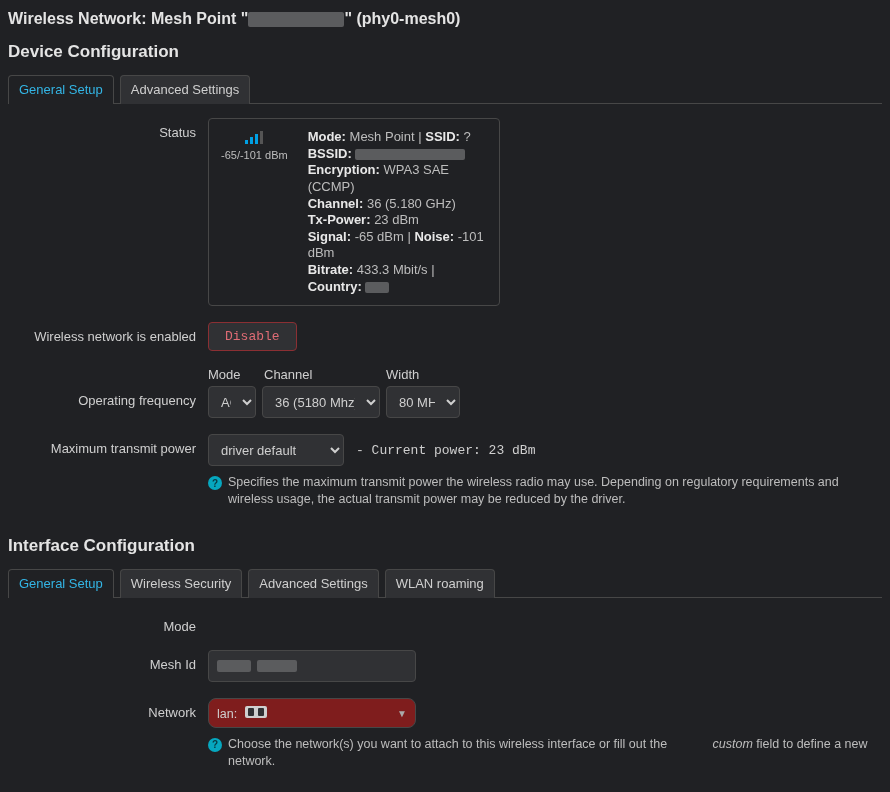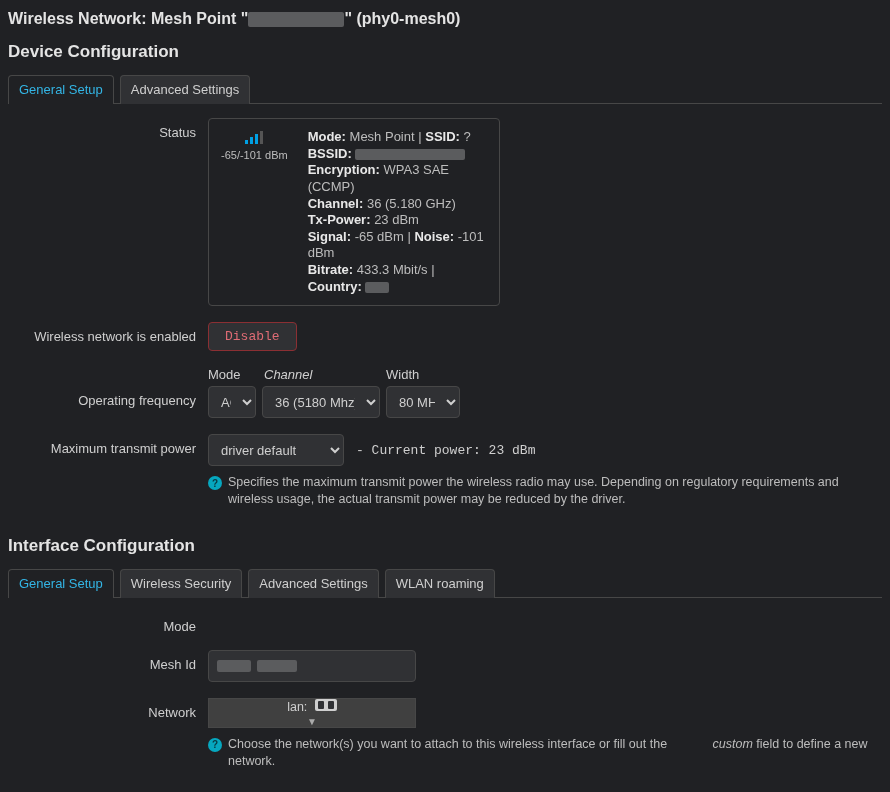--- a/index.html
+++ b/index.html
@@ -58,21 +58,21 @@
     text-align: right;
     padding-right: 12px;
     padding-top: 7px;
     color: #cfcfcf;
   }
   .form-row > .value {
     flex: 1;
   }
   .sublabels { display:flex; gap:8px; margin-bottom:4px; color:#cfcfcf; }
   .sublabels .sl-mode{width:48px;}
-  .sublabels .sl-channel{width:114px;font-style:italic;}
+  .sublabels .sl-channel{width:114px;}
   .sublabels .sl-width{width:70px;}
   
   .status-box {
     display: flex;
     gap: 20px;
     border: 1px solid #474747;
     border-radius: 4px;
     padding: 10px 12px;
     width: 292px;
   }
@@ -103,23 +103,23 @@
   .helptext{display:flex;gap:6px;margin-top:8px;color:#bdbdbd;font-size:12.5px;line-height:1.35;}
   .helptext em{font-style:italic;margin-left:42px;}
   .help-icon{
     width:14px;height:14px;border-radius:50%;background:#06a7bf;color:#083b44;
     font-size:10px;font-weight:700;display:inline-flex;align-items:center;justify-content:center;
     flex:0 0 14px;margin-top:2px;
   }
   .hint-inline{margin-left:6px;color:#cfcfcf;font-family:Liberation Mono, monospace;}
   
   .netbox{
-    border:1px solid #474747;border-radius:0;background:#404040;
+    border:1px solid #474747;border-radius:8px;background:#7f1d1d;
     width:208px;height:30px;display:flex;align-items:center;justify-content:space-between;
-    padding:0 8px;cursor:pointer;font-size:12.5px;flex-direction:column;
+    padding:0 8px;cursor:pointer;font-size:12.5px;
   }
   .netbox .chip-icon{
     display:inline-block;width:22px;height:12px;background:#cfcfcf;border-radius:2px;margin-left:4px;
     position:relative;
   }
   .netbox .chip-icon:before,.netbox .chip-icon:after{content:"";position:absolute;top:2px;width:6px;height:8px;background:#303134;border-radius:1px;}
   .netbox .chip-icon:before{left:3px;} .netbox .chip-icon:after{right:3px;}
   .netbox .caret{font-size:10px;color:#aaa;}
   
   .footer{

